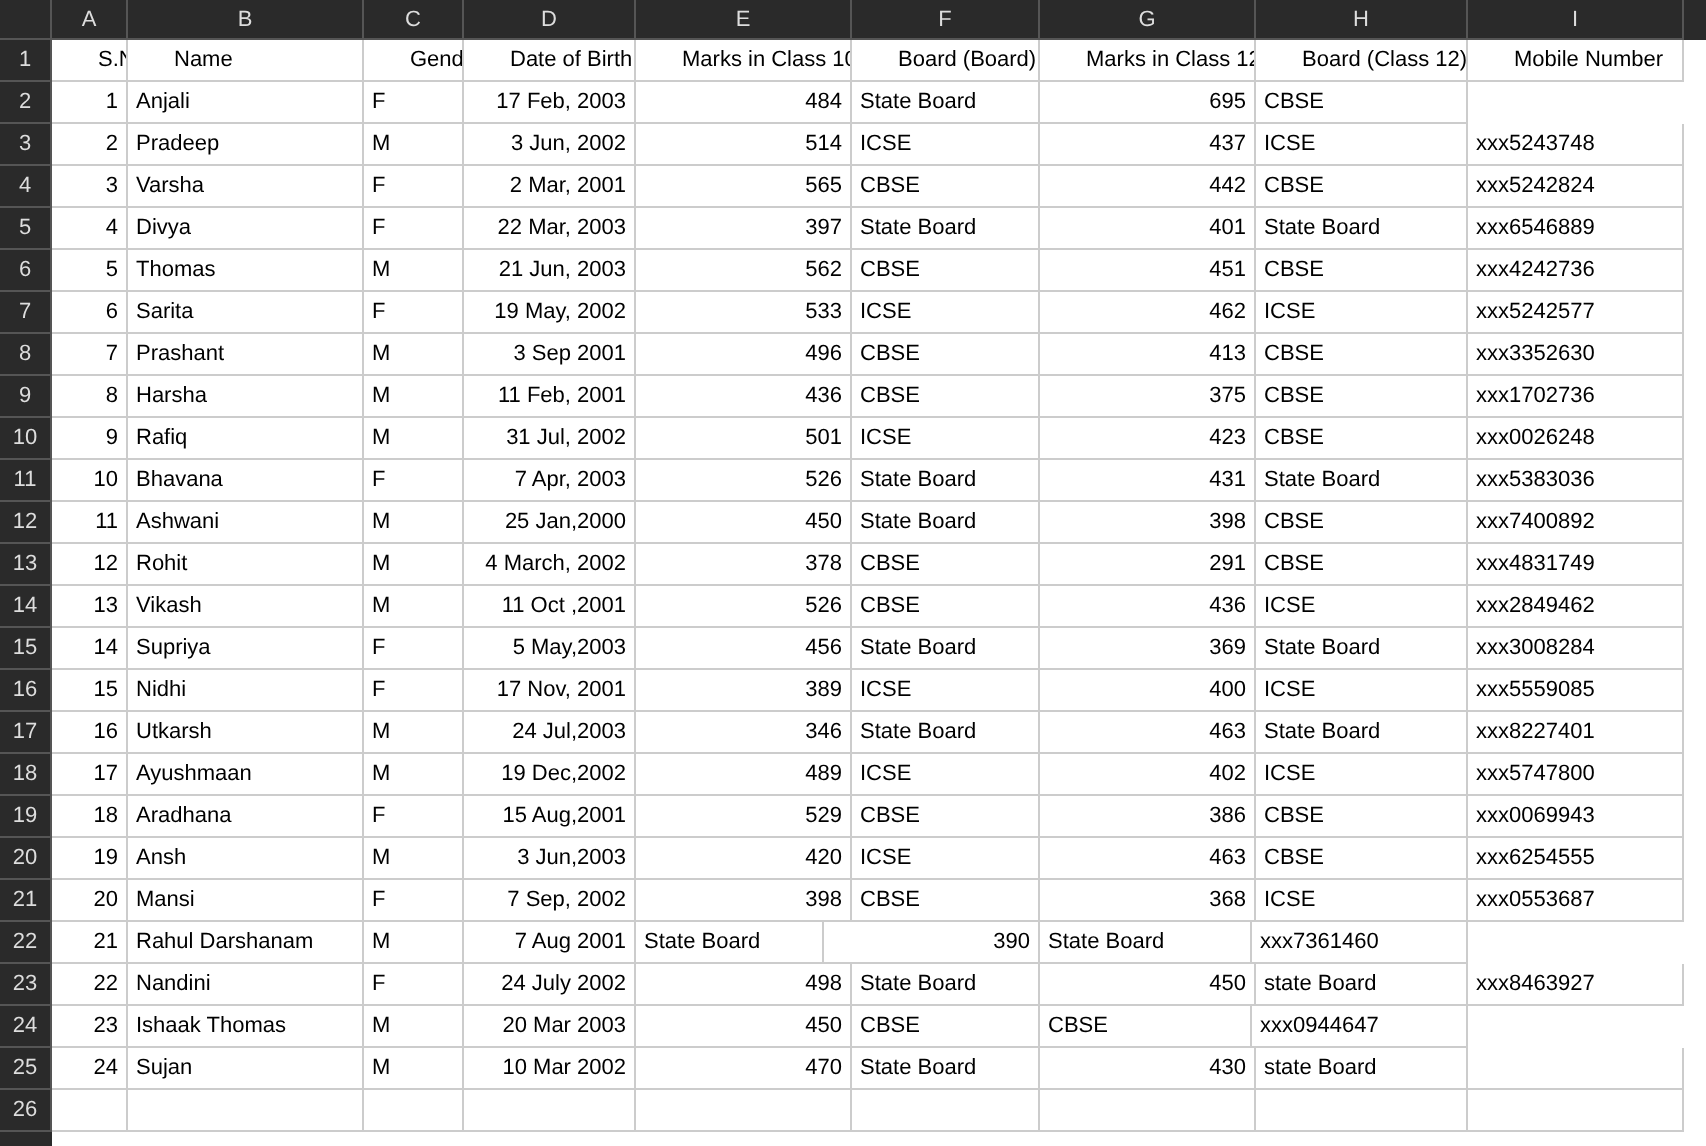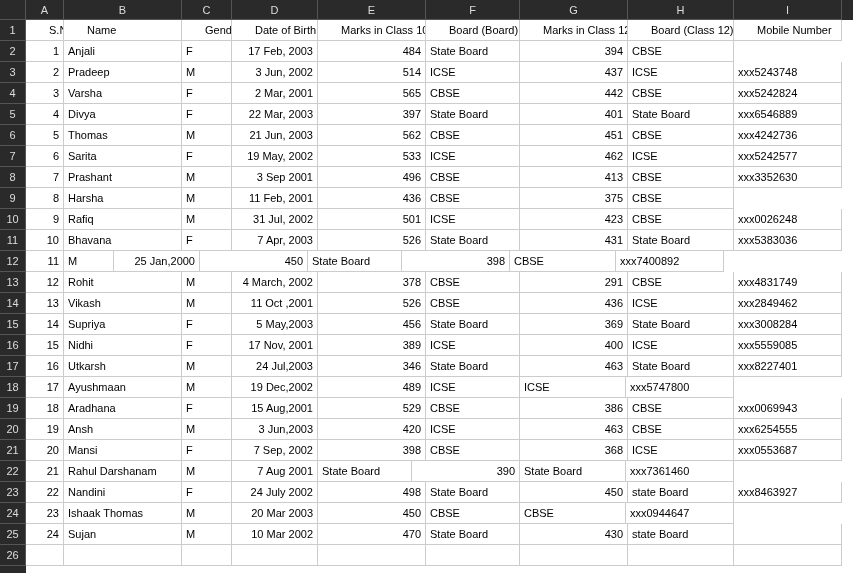--- a/index.html
+++ b/index.html
@@ -161,21 +161,21 @@
           <div class="cell txt c-H">Board (Class 12)</div>
           <div class="cell txt c-I">Mobile Number</div>
         </div>
         <div class="grid-row">
           <div class="cell num c-A">1</div>
           <div class="cell txt c-B">Anjali</div>
           <div class="cell txt c-C">F</div>
           <div class="cell num c-D">17 Feb, 2003</div>
           <div class="cell num c-E">484</div>
           <div class="cell txt c-F">State Board</div>
-          <div class="cell num c-G">394</div>
+          <div class="cell num c-G">695</div>
           <div class="cell txt c-H">CBSE</div>
         </div>
         <div class="grid-row">
           <div class="cell num c-A">2</div>
           <div class="cell txt c-B">Pradeep</div>
           <div class="cell txt c-C">M</div>
           <div class="cell num c-D">3 Jun, 2002</div>
           <div class="cell num c-E">514</div>
           <div class="cell txt c-F">ICSE</div>
           <div class="cell num c-G">437</div>
@@ -239,20 +239,21 @@
         </div>
         <div class="grid-row">
           <div class="cell num c-A">8</div>
           <div class="cell txt c-B">Harsha</div>
           <div class="cell txt c-C">M</div>
           <div class="cell num c-D">11 Feb, 2001</div>
           <div class="cell num c-E">436</div>
           <div class="cell txt c-F">CBSE</div>
           <div class="cell num c-G">375</div>
           <div class="cell txt c-H">CBSE</div>
+          <div class="cell txt c-I">xxx1702736</div>
         </div>
         <div class="grid-row">
           <div class="cell num c-A">9</div>
           <div class="cell txt c-B">Rafiq</div>
           <div class="cell txt c-C">M</div>
           <div class="cell num c-D">31 Jul, 2002</div>
           <div class="cell num c-E">501</div>
           <div class="cell txt c-F">ICSE</div>
           <div class="cell num c-G">423</div>
           <div class="cell txt c-H">CBSE</div>
@@ -264,20 +265,21 @@
           <div class="cell txt c-C">F</div>
           <div class="cell num c-D">7 Apr, 2003</div>
           <div class="cell num c-E">526</div>
           <div class="cell txt c-F">State Board</div>
           <div class="cell num c-G">431</div>
           <div class="cell txt c-H">State Board</div>
           <div class="cell txt c-I">xxx5383036</div>
         </div>
         <div class="grid-row">
           <div class="cell num c-A">11</div>
+          <div class="cell txt c-B">Ashwani</div>
           <div class="cell txt c-C">M</div>
           <div class="cell num c-D">25 Jan,2000</div>
           <div class="cell num c-E">450</div>
           <div class="cell txt c-F">State Board</div>
           <div class="cell num c-G">398</div>
           <div class="cell txt c-H">CBSE</div>
           <div class="cell txt c-I">xxx7400892</div>
         </div>
         <div class="grid-row">
           <div class="cell num c-A">12</div>
@@ -334,20 +336,21 @@
           <div class="cell txt c-H">State Board</div>
           <div class="cell txt c-I">xxx8227401</div>
         </div>
         <div class="grid-row">
           <div class="cell num c-A">17</div>
           <div class="cell txt c-B">Ayushmaan</div>
           <div class="cell txt c-C">M</div>
           <div class="cell num c-D">19 Dec,2002</div>
           <div class="cell num c-E">489</div>
           <div class="cell txt c-F">ICSE</div>
+          <div class="cell num c-G">402</div>
           <div class="cell txt c-H">ICSE</div>
           <div class="cell txt c-I">xxx5747800</div>
         </div>
         <div class="grid-row">
           <div class="cell num c-A">18</div>
           <div class="cell txt c-B">Aradhana</div>
           <div class="cell txt c-C">F</div>
           <div class="cell num c-D">15 Aug,2001</div>
           <div class="cell num c-E">529</div>
           <div class="cell txt c-F">CBSE</div>

